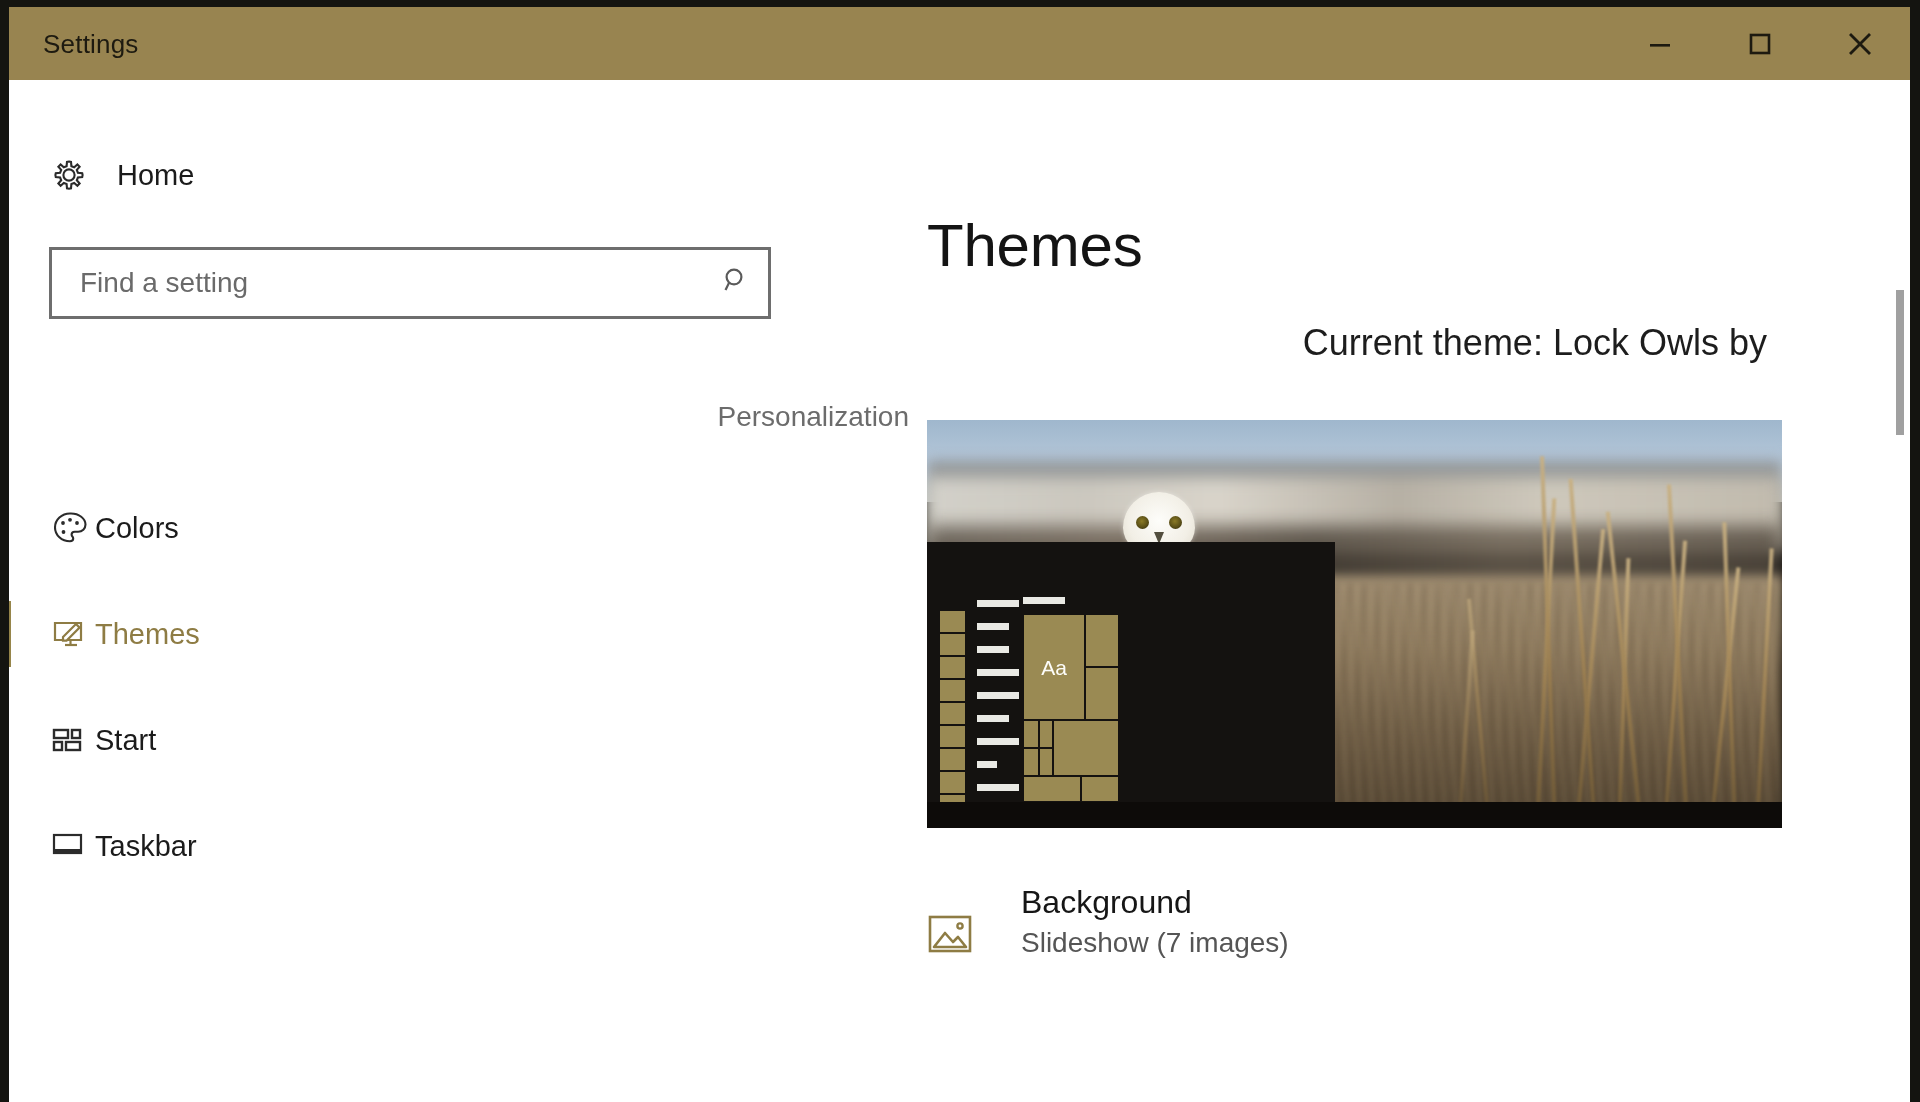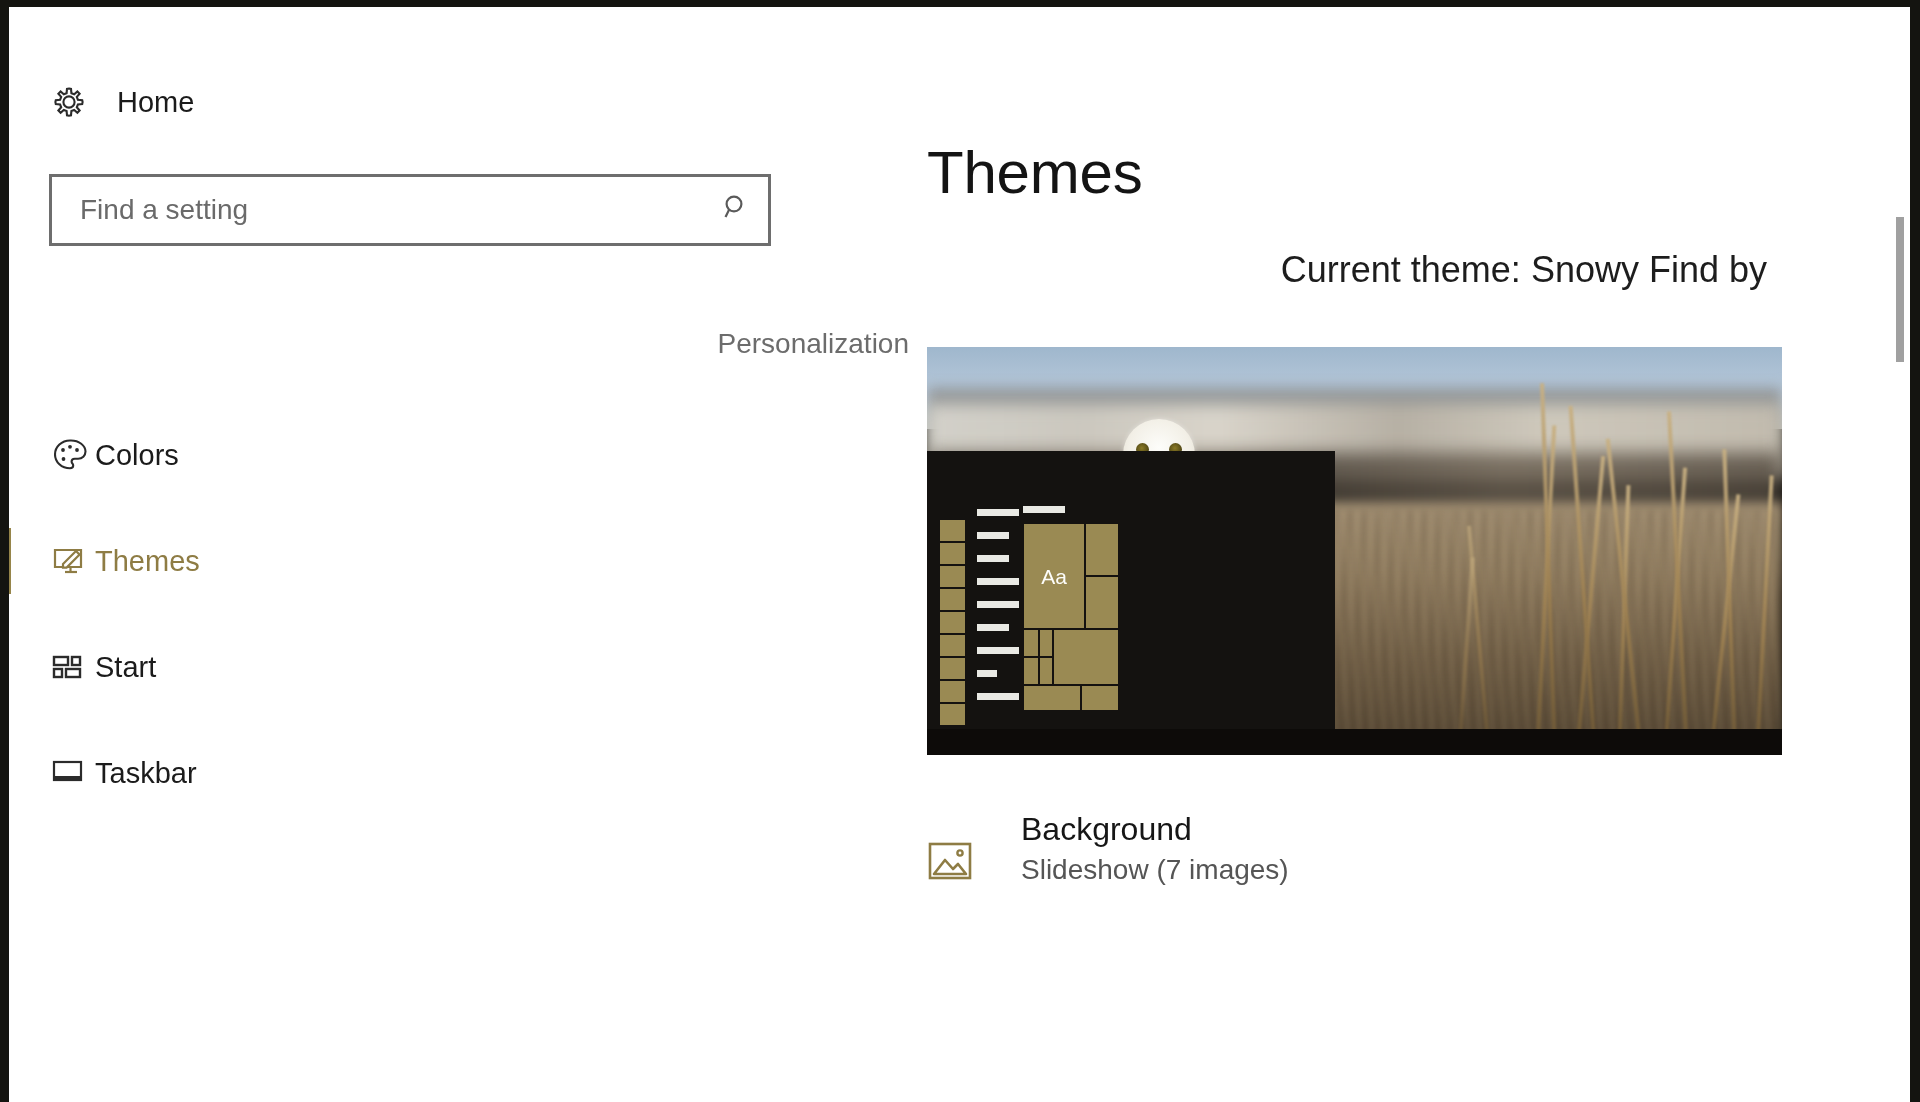--- a/index.html
+++ b/index.html
@@ -290,21 +290,21 @@
     border-left: 5px solid transparent;
     border-right: 5px solid transparent;
     border-top: 12px solid #35301f;
     opacity: .85;
   }
 
   
   #start-mock {
     position: absolute;
     left: 0;
-    top: 104px;
+    top: 122px;
     width: 408px;
     height: 286px;
     background: #141210;
   }
   #start-taskbar {
     position: absolute;
     left: 0; bottom: 0;
     width: 855px;
     height: 26px;
     background: #0d0b09;
@@ -420,20 +420,48 @@
     height: 145px;
     background: #a0a0a0;
     cursor: default;
   }
 </style>
 </head>
 <body>
 
 <div id="window">
 
+  <div id="titlebar">
+    <div id="titlebar-title">Settings</div>
+
+    <div id="window-controls">
+      <div class="wc-btn">
+        <span>
+          <svg width="30" height="30" viewBox="0 0 30 30">
+            <rect x="5" y="15" width="20" height="2.6" fill="#1d1a10"></rect>
+          </svg>
+        </span>
+      </div>
+      <div class="wc-btn">
+        <span>
+          <svg width="30" height="30" viewBox="0 0 30 30">
+            <rect x="6" y="6" width="18" height="18" fill="none" stroke="#1d1a10" stroke-width="2.6"></rect>
+          </svg>
+        </span>
+      </div>
+      <div class="wc-btn">
+        <span>
+          <svg width="32" height="32" viewBox="0 0 32 32">
+            <line x1="6" y1="6" x2="26" y2="26" stroke="#1d1a10" stroke-width="2.8"></line>
+            <line x1="26" y1="6" x2="6" y2="26" stroke="#1d1a10" stroke-width="2.8"></line>
+          </svg>
+        </span>
+      </div>
+    </div>
+  </div>
 
   <div id="body-split">
 
     <div id="sidebar">
 
       <div class="nav-home">
         <span class="icon">
           <svg width="40" height="40" viewBox="0 0 40 40">
             <g fill="none" stroke="#2b2b2b" stroke-width="2.1">
               <circle cx="20" cy="20" r="5.6"></circle>
@@ -517,21 +545,21 @@
         </div>
 
       </div>
     </div>
 
     <div id="main">
 
       <h1 id="page-title">Themes</h1>
 
       <div id="current-theme">
-        <span><span>Current theme:</span> <span>Snowy Find by</span></span><br>
+        <span><span>Current theme:</span> <span>Lock Owls by</span></span><br>
       </div>
 
       <div id="theme-preview">
         <div class="sky"></div>
         <div class="ridge-far"></div>
         <div class="snow-band"></div>
         <div class="dark-scrub"></div>
         <div class="field"></div>
         <div class="field-tex"></div>
 

